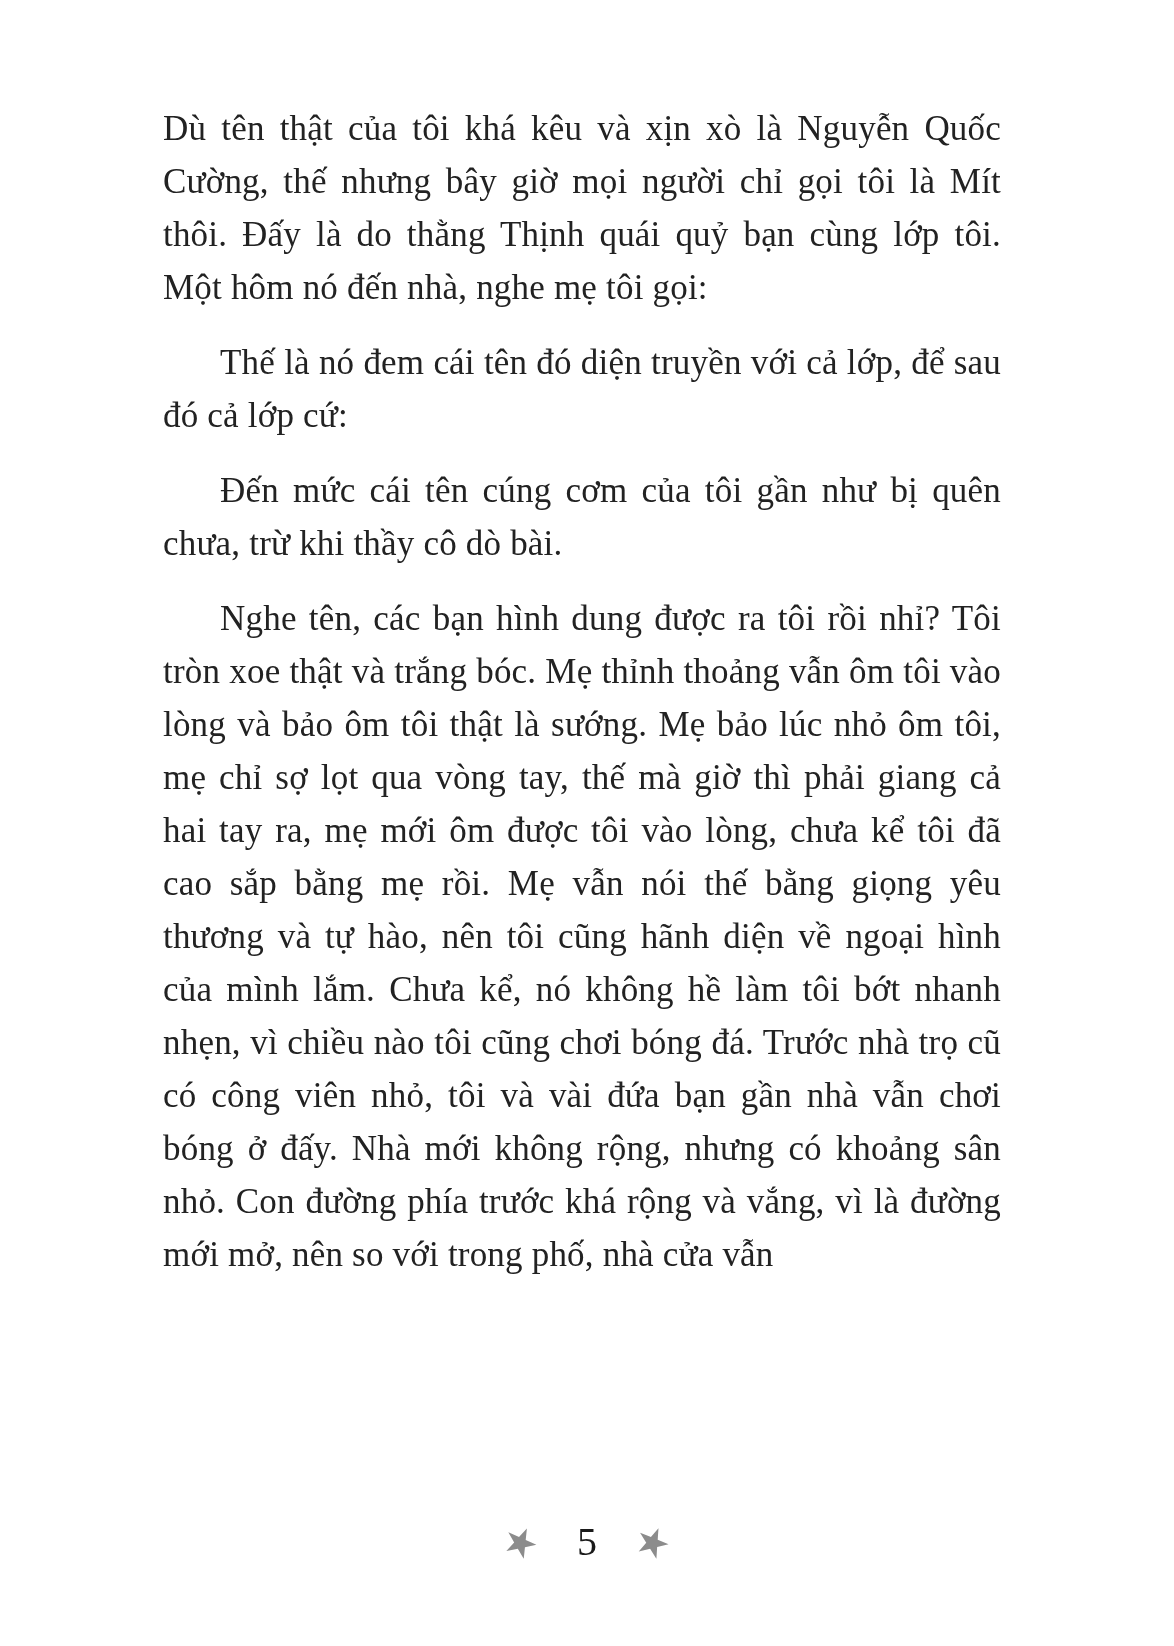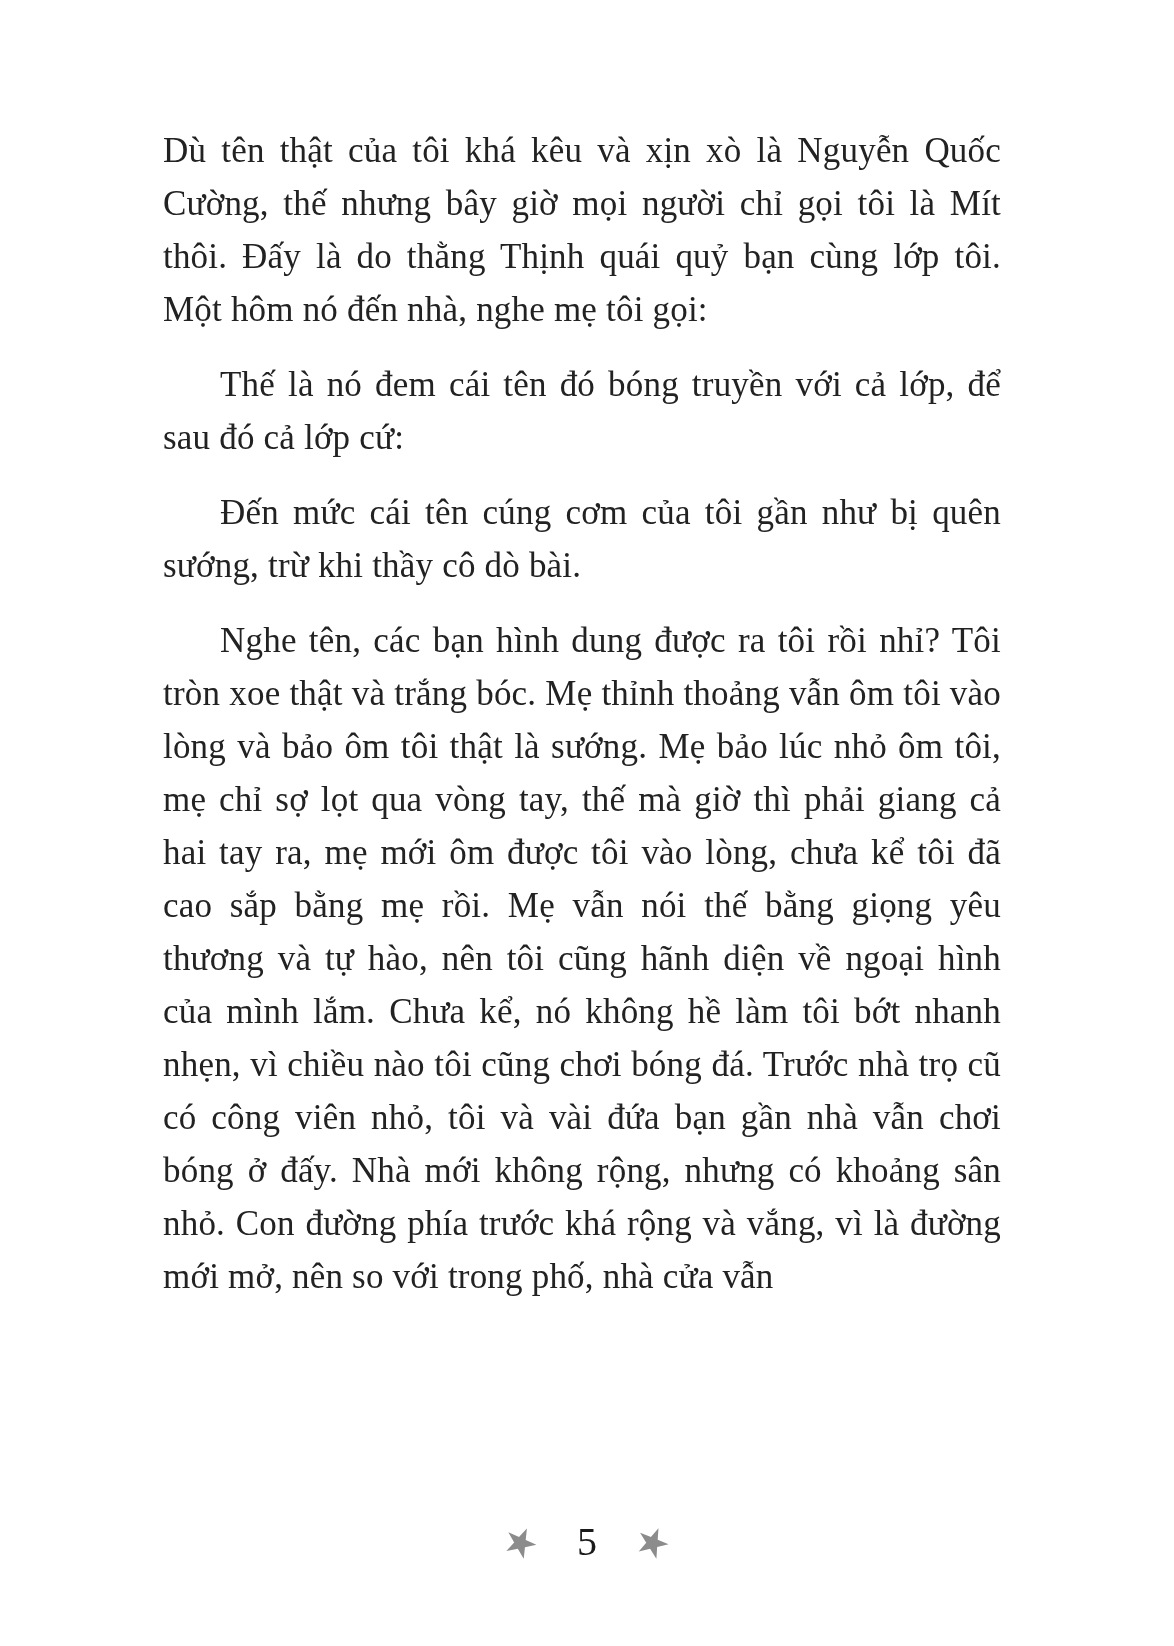--- a/index.html
+++ b/index.html
@@ -18,21 +18,21 @@
     font-family: "Liberation Serif", serif;
   }
   .book-page {
     position: absolute;
     inset: 0;
     background: var(--bg);
   }
   .text-block {
     position: absolute;
     left: 163px;
-    top: 124px;
+    top: 102px;
     width: 838px;
     color: var(--text);
     font-size: 35px;
     line-height: 53px;
     text-align: justify;
     letter-spacing: 0.2px;
   }
   .text-block p.para {
     margin: 0 0 22px 0;
     text-indent: 57px;
@@ -68,22 +68,22 @@
   }
 </style>
 </head>
 <body>
 
 <div class="book-page">
 
   <main class="text-block">
 
   <p class="para no-indent">Dù tên thật của tôi khá kêu và xịn xò là Nguyễn Quốc Cường, thế nhưng bây giờ mọi người chỉ gọi tôi là Mít thôi. Đấy là do thằng Thịnh quái quỷ bạn cùng lớp tôi. Một hôm nó đến nhà, nghe mẹ tôi gọi:</p>
-      <p class="para">Thế là nó đem cái tên đó bóng truyền với cả lớp, để sau đó cả lớp cứ:</p>
-      <p class="para">Đến mức cái tên cúng cơm của tôi gần như bị quên sướng, trừ khi thầy cô dò bài.</p>
+      <p class="para">Thế là nó đem cái tên đó diện truyền với cả lớp, để sau đó cả lớp cứ:</p>
+      <p class="para">Đến mức cái tên cúng cơm của tôi gần như bị quên chưa, trừ khi thầy cô dò bài.</p>
       <p class="para">Nghe tên, các bạn hình dung được ra tôi rồi nhỉ? Tôi tròn xoe thật và trắng bóc. Mẹ thỉnh thoảng vẫn ôm tôi vào lòng và bảo ôm tôi thật là sướng. Mẹ bảo lúc nhỏ ôm tôi, mẹ chỉ sợ lọt qua vòng tay, thế mà giờ thì phải giang cả hai tay ra, mẹ mới ôm được tôi vào lòng, chưa kể tôi đã cao sắp bằng mẹ rồi. Mẹ vẫn nói thế bằng giọng yêu thương và tự hào, nên tôi cũng hãnh diện về ngoại hình của mình lắm. Chưa kể, nó không hề làm tôi bớt nhanh nhẹn, vì chiều nào tôi cũng chơi bóng đá. Trước nhà trọ cũ có công viên nhỏ, tôi và vài đứa bạn gần nhà vẫn chơi bóng ở đấy. Nhà mới không rộng, nhưng có khoảng sân nhỏ. Con đường phía trước khá rộng và vắng, vì là đường mới mở, nên so với trong phố, nhà cửa vẫn</p>
     </main>
 
   <footer class="page-footer">
     <span class="star-ornament left">★</span>
     <span class="page-number">5</span>
     <span class="star-ornament right">★</span>
   </footer>
 
 </div>

